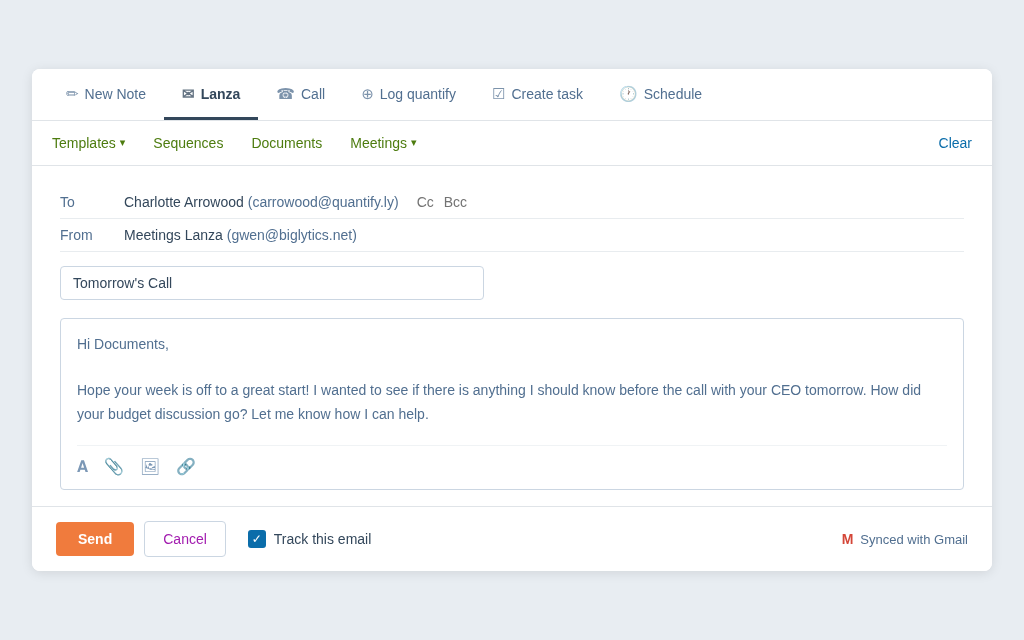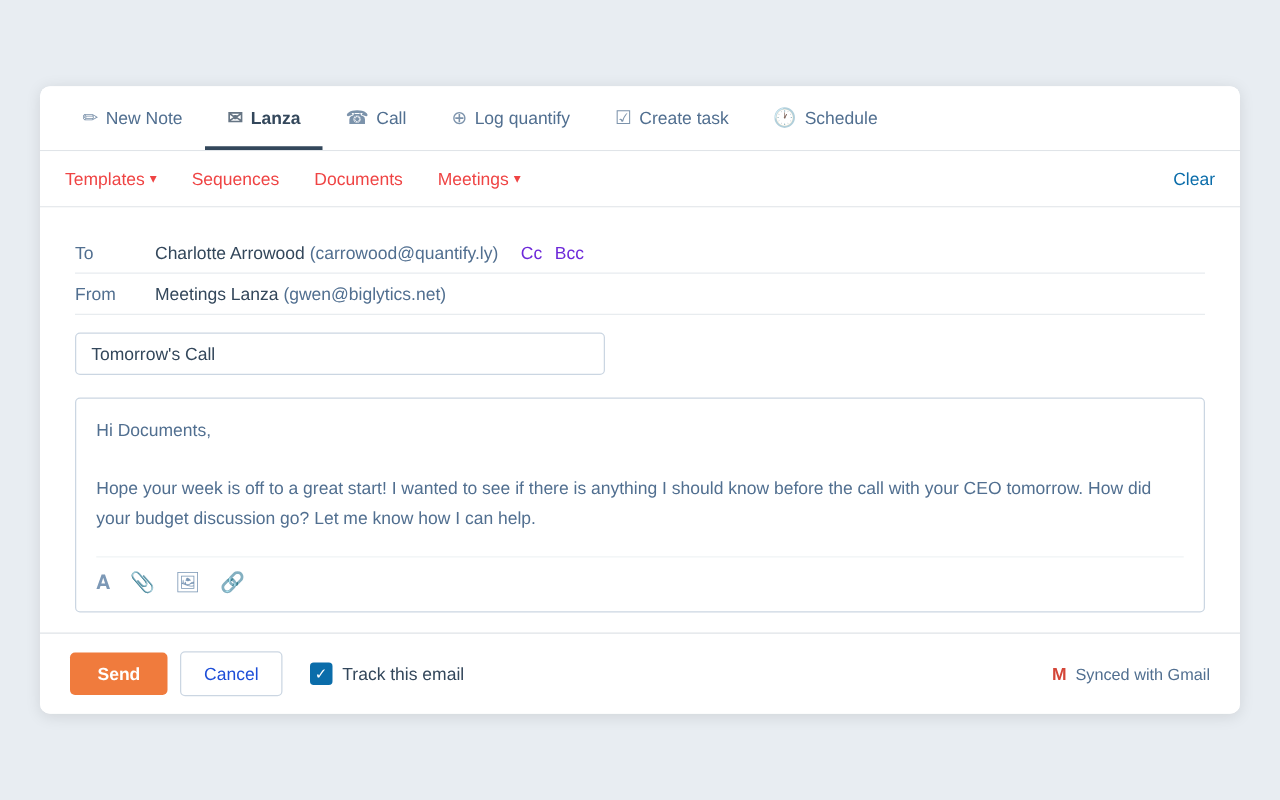--- a/index.html
+++ b/index.html
@@ -63,21 +63,21 @@
       align-items: center;
       padding: 10px 20px;
       border-bottom: 1px solid #e0e4e8;
       background: #fff;
     }
     .sub-item {
       display: flex;
       align-items: center;
       gap: 4px;
       font-size: 14px;
-      color: #ef4444;
+      color: #4d7c0f;
       cursor: pointer;
       margin-right: 28px;
       padding: 4px 0;
     }
     .sub-item .chevron { font-size: 11px; }
     .sub-spacer { flex: 1; }
     .clear-btn {
       font-size: 14px;
       color: #0b6daa;
       cursor: pointer;
@@ -105,21 +105,21 @@
       font-size: 14px;
     }
     .form-value strong { font-weight: 400; }
     .form-value .email-addr { color: #516f90; font-weight: 400; text-align: center; }
     .cc-bcc {
       margin-left: 18px;
       display: flex;
       gap: 10px;
     }
     .cc-bcc span {
-      color: #6d28d9;
+      color: #737373;
       cursor: pointer;
       font-size: 14px;
     }
     .subject-section {
       padding: 14px 0 8px;
     }
     .subject-label {
       font-size: 14px;
       color: #33475b;
       font-weight: 600;
@@ -178,21 +178,21 @@
       border: none;
       border-radius: 4px;
       padding: 9px 22px;
       font-size: 14px;
       font-weight: 600;
       cursor: pointer;
       margin-right: 10px;
     }
     .btn-cancel {
       background: #fff;
-      color: #1d4ed8;
+      color: #a21caf;
       border: 1px solid #cbd6e2;
       border-radius: 4px;
       padding: 9px 18px;
       font-size: 14px;
       cursor: pointer;
     }
     .track-row {
       display: flex;
       align-items: center;
       gap: 8px;

